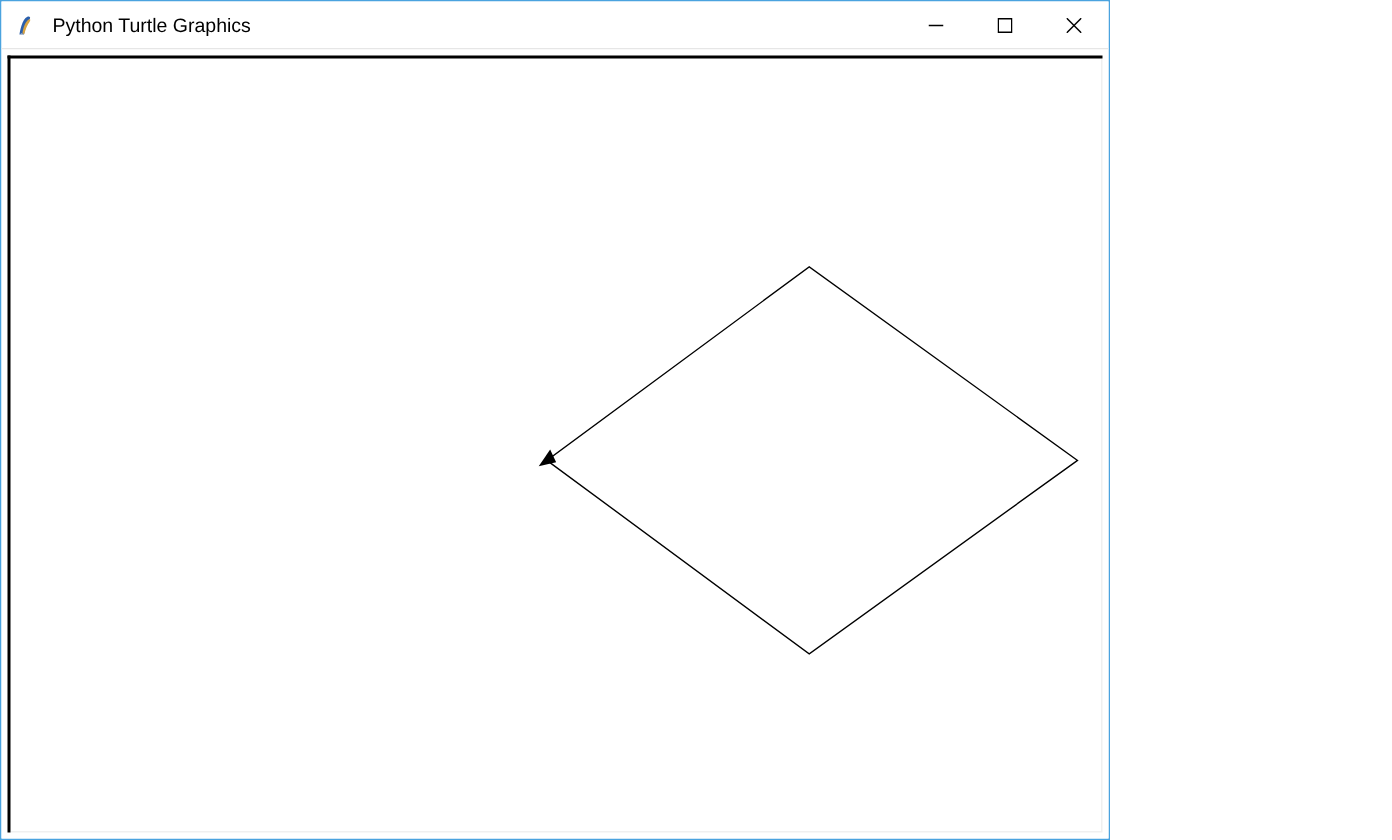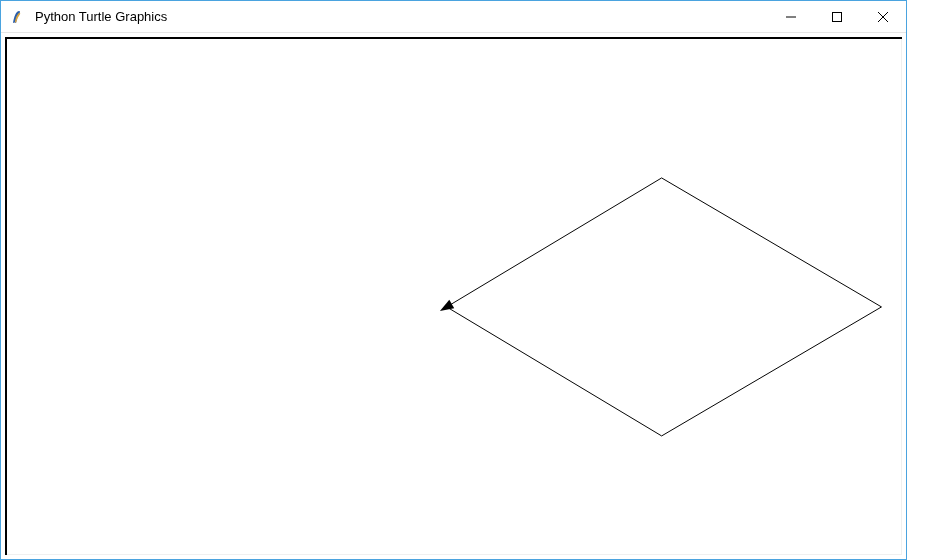--- a/index.html
+++ b/index.html
@@ -4,21 +4,21 @@
   <style>
     * { box-sizing: border-box; margin: 0; padding: 0; }
     html, body {
       width: 928px;
       height: 560px;
       overflow: hidden;
       font-family: "Segoe UI", Tahoma, sans-serif;
       background: #ffffff;
     }
     .window {
-      width: 907px;
+      width: 740px;
       height: 560px;
       display: flex;
       flex-direction: column;
       border: 1px solid #4aa3df;
       background: #ffffff;
     }
     .titlebar {
       height: 32px;
       display: flex;
       align-items: center;

